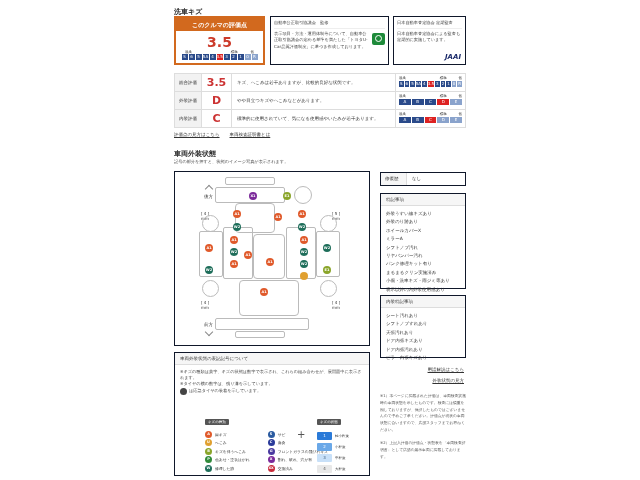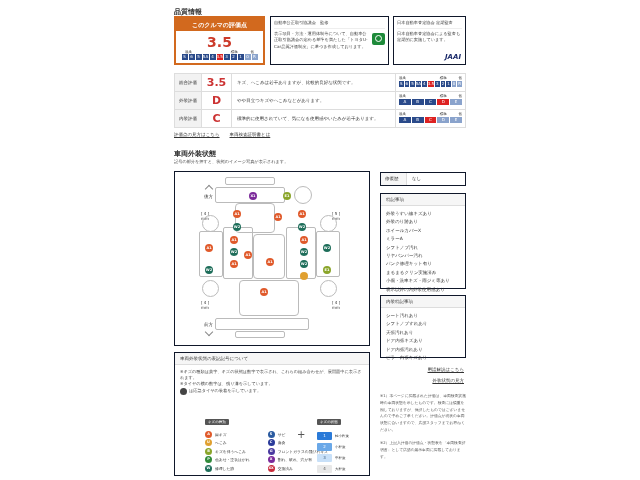--- a/index.html
+++ b/index.html
@@ -37,21 +37,21 @@
   .legend-item { display: flex; align-items: center; gap: 3px; font-size: 3.8px; height: 8.5px; }
   .legend-dot { width: 7px; height: 7px; border-radius: 50%; color: #fff; font-size: 3.5px; text-align: center; line-height: 7px; font-weight: bold; }
   .legend-hdr { display: inline-block; background: #555; color: #fff; font-size: 3.5px; padding: 1px 3px; border-radius: 1px; }
   .lvl { display: flex; align-items: center; gap: 3px; font-size: 3.5px; height: 11px; }
   .lvl span.b { width: 15px; height: 8px; font-size: 4px; text-align: center; line-height: 8px; border-radius: 1px; }
   .car-line { position: absolute; border: 1px solid #bbb; border-radius: 2px; }
 </style>
 </head>
 <body>
 
-<div class="abs h1" style="left:174px; top:7px;">品質情報</div>
+<div class="abs h1" style="left:174px; top:7px;">洗車キズ</div>
 
 <div class="abs score-box" style="left:174px; top:16px; width:91px; height:49px;">
   <div class="score-head">このクルマの評価点</div>
   <div class="score-val" style="margin-top:3px;">3.5</div>
   <div style="display:flex; justify-content:space-between; font-size:3.5px; padding:0 9px;">
     <span>最高</span>
     <span style="margin-left:26px;">標準</span>
     <span>低</span>
   </div>
   <div class="scale">

